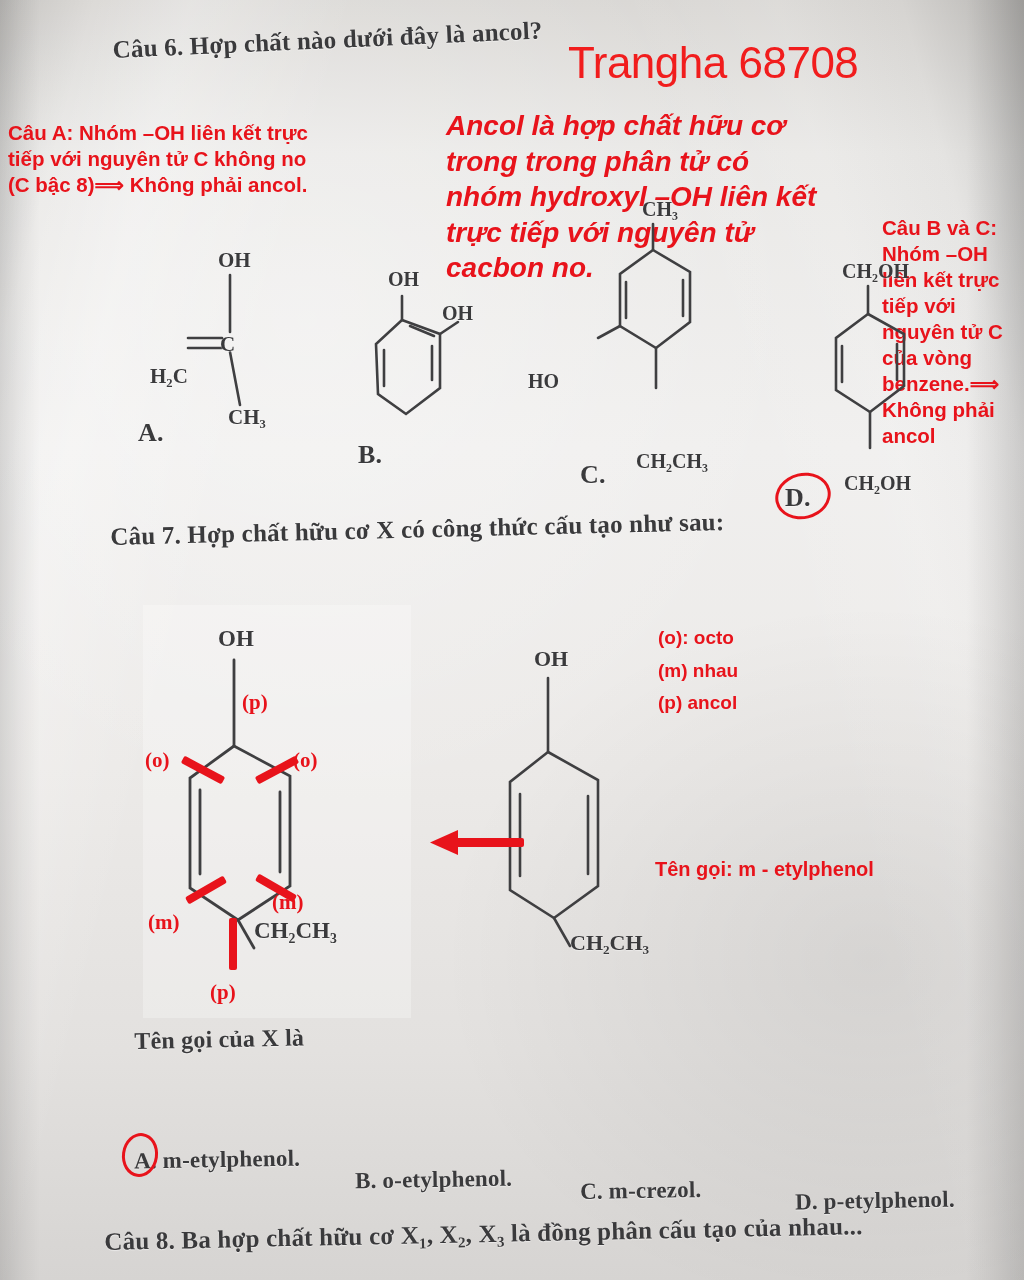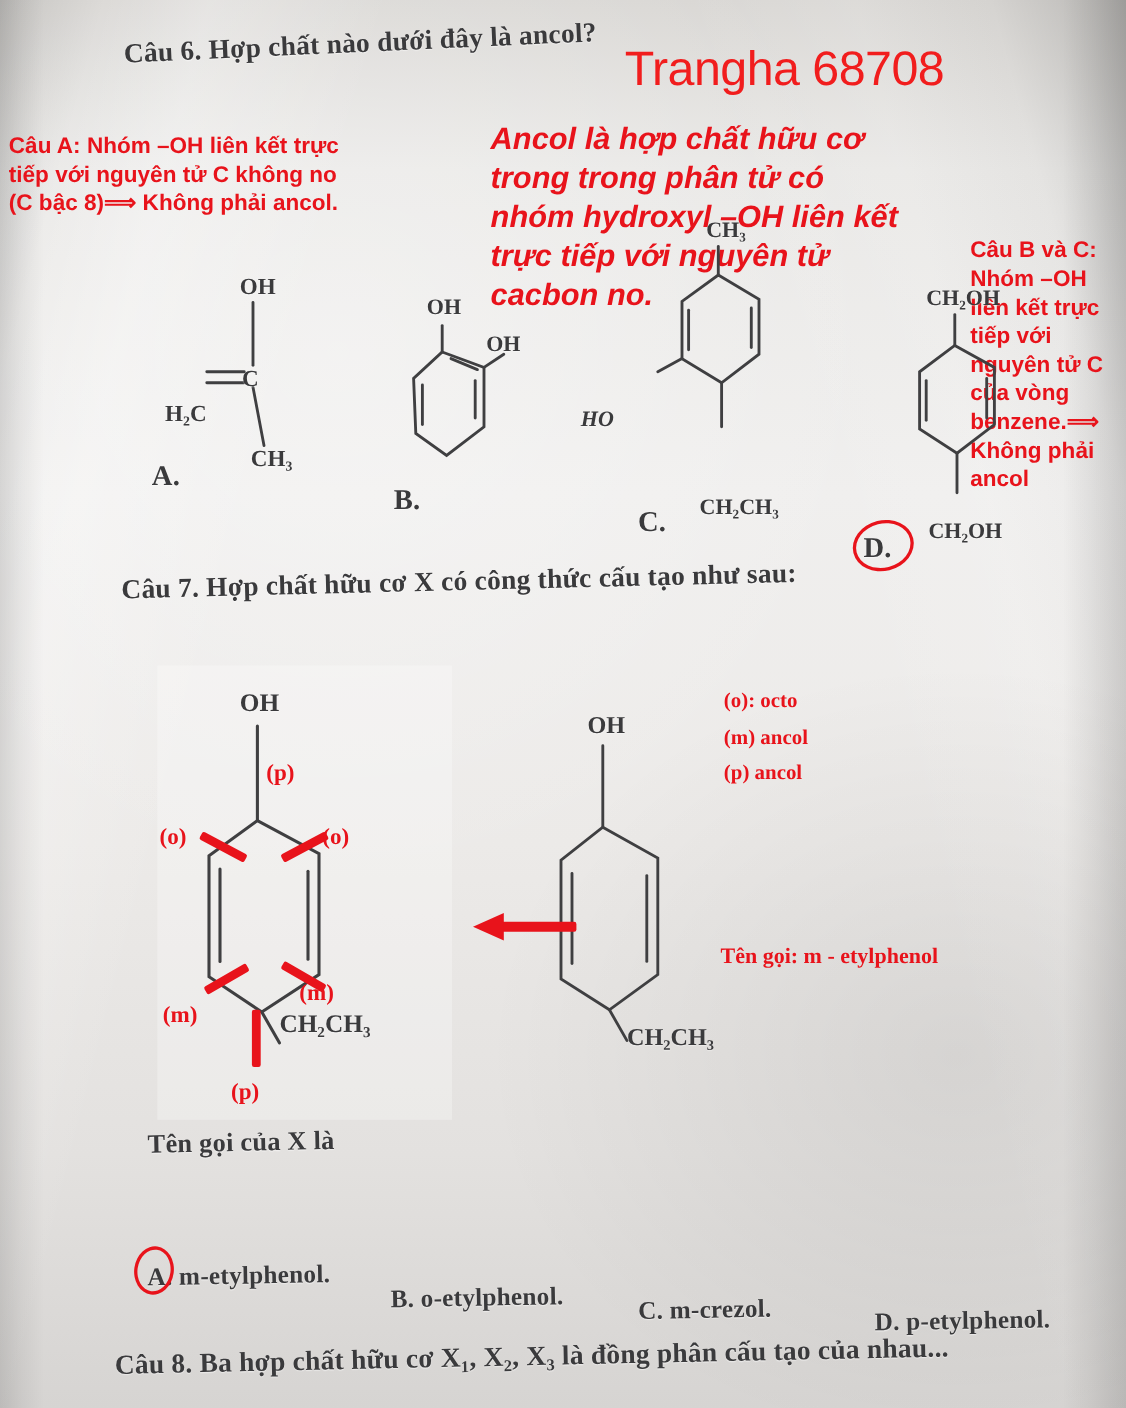--- a/index.html
+++ b/index.html
@@ -58,21 +58,21 @@
 
   
   .ann {
     color: #e8131b;
     font-family: "Liberation Sans", sans-serif;
     font-weight: 600;
     line-height: 1.27;
   }
   .ann-serif {
     color: #e8131b;
-    font-family: Liberation Serif, serif;
+    font-family: Liberation Sans, sans-serif;
     font-weight: 700;
   }
 
   
   #title {
     left: 568px; top: 38px;
     font-size: 44px;
     color: #f11d1d;
     font-family: "Liberation Sans", sans-serif;
     font-weight: 400;
@@ -190,21 +190,21 @@
     <g stroke="#3f3f41" stroke-width="2.6" fill="none" stroke-linecap="round">
       <line x1="55" y1="32" x2="55" y2="58"></line>
       <polygon points="55,58 92,80 92,130 58,156 22,134 22,82"></polygon>
       <line x1="28" y1="90" x2="28" y2="126"></line>
       <line x1="85" y1="88" x2="85" y2="124"></line>
       <line x1="58" y1="156" x2="58" y2="196"></line>
       <line x1="22" y1="134" x2="0" y2="146"></line>
     </g>
   </svg>
   <div class="abs chem" style="left:44px; top:6px; font-size:20px;">CH₃</div>
-  <div class="abs chem" style="left:-70px; top:178px; font-size:20px;font-style:italic;">HO</div>
+  <div class="abs chem" style="left:-70px; top:178px; font-size:20px;">HO</div>
   <div class="abs chem" style="left:38px; top:258px; font-size:20px;">CH₂CH₃</div>
 </div>
 <div class="abs print" id="optC">C.</div>
 
 <div class="abs" style="left:812px; top:262px; width:160px; height:260px;">
   <svg width="160" height="260" viewBox="0 0 160 260">
     <g stroke="#3f3f41" stroke-width="2.6" fill="none" stroke-linecap="round">
       <line x1="56" y1="24" x2="56" y2="52"></line>
       <polygon points="56,52 92,72 92,124 58,150 24,128 24,76"></polygon>
       <line x1="30" y1="84" x2="30" y2="120"></line>
@@ -268,21 +268,21 @@
   <svg width="96" height="30" viewBox="0 0 96 30">
     <g fill="#e8131b">
       <rect x="24" y="10" width="70" height="9" rx="2"></rect>
       <polygon points="0,14.5 28,2 28,27"></polygon>
     </g>
   </svg>
 </div>
 
 <div class="abs" id="legend">
   <div class="ann-serif" style="font-size:19px;">(o): octo</div>
-  <div class="ann-serif" style="font-size:19px;">(m) ancol</div>
+  <div class="ann-serif" style="font-size:19px;">(m) nhau</div>
   <div class="ann-serif" style="font-size:19px;">(p) ancol</div>
 </div>
 
 <div class="abs ann-serif" id="tengoi">Tên gọi: m - etylphenol</div>
 
 <div class="abs print" id="ten-goi-x">Tên gọi của X là</div>
 
 <div class="abs print ansrow" id="ansA">A. m-etylphenol.</div>
 <div class="abs print ansrow" id="ansB">B. o-etylphenol.</div>
 <div class="abs print ansrow" id="ansC">C. m-crezol.</div>

